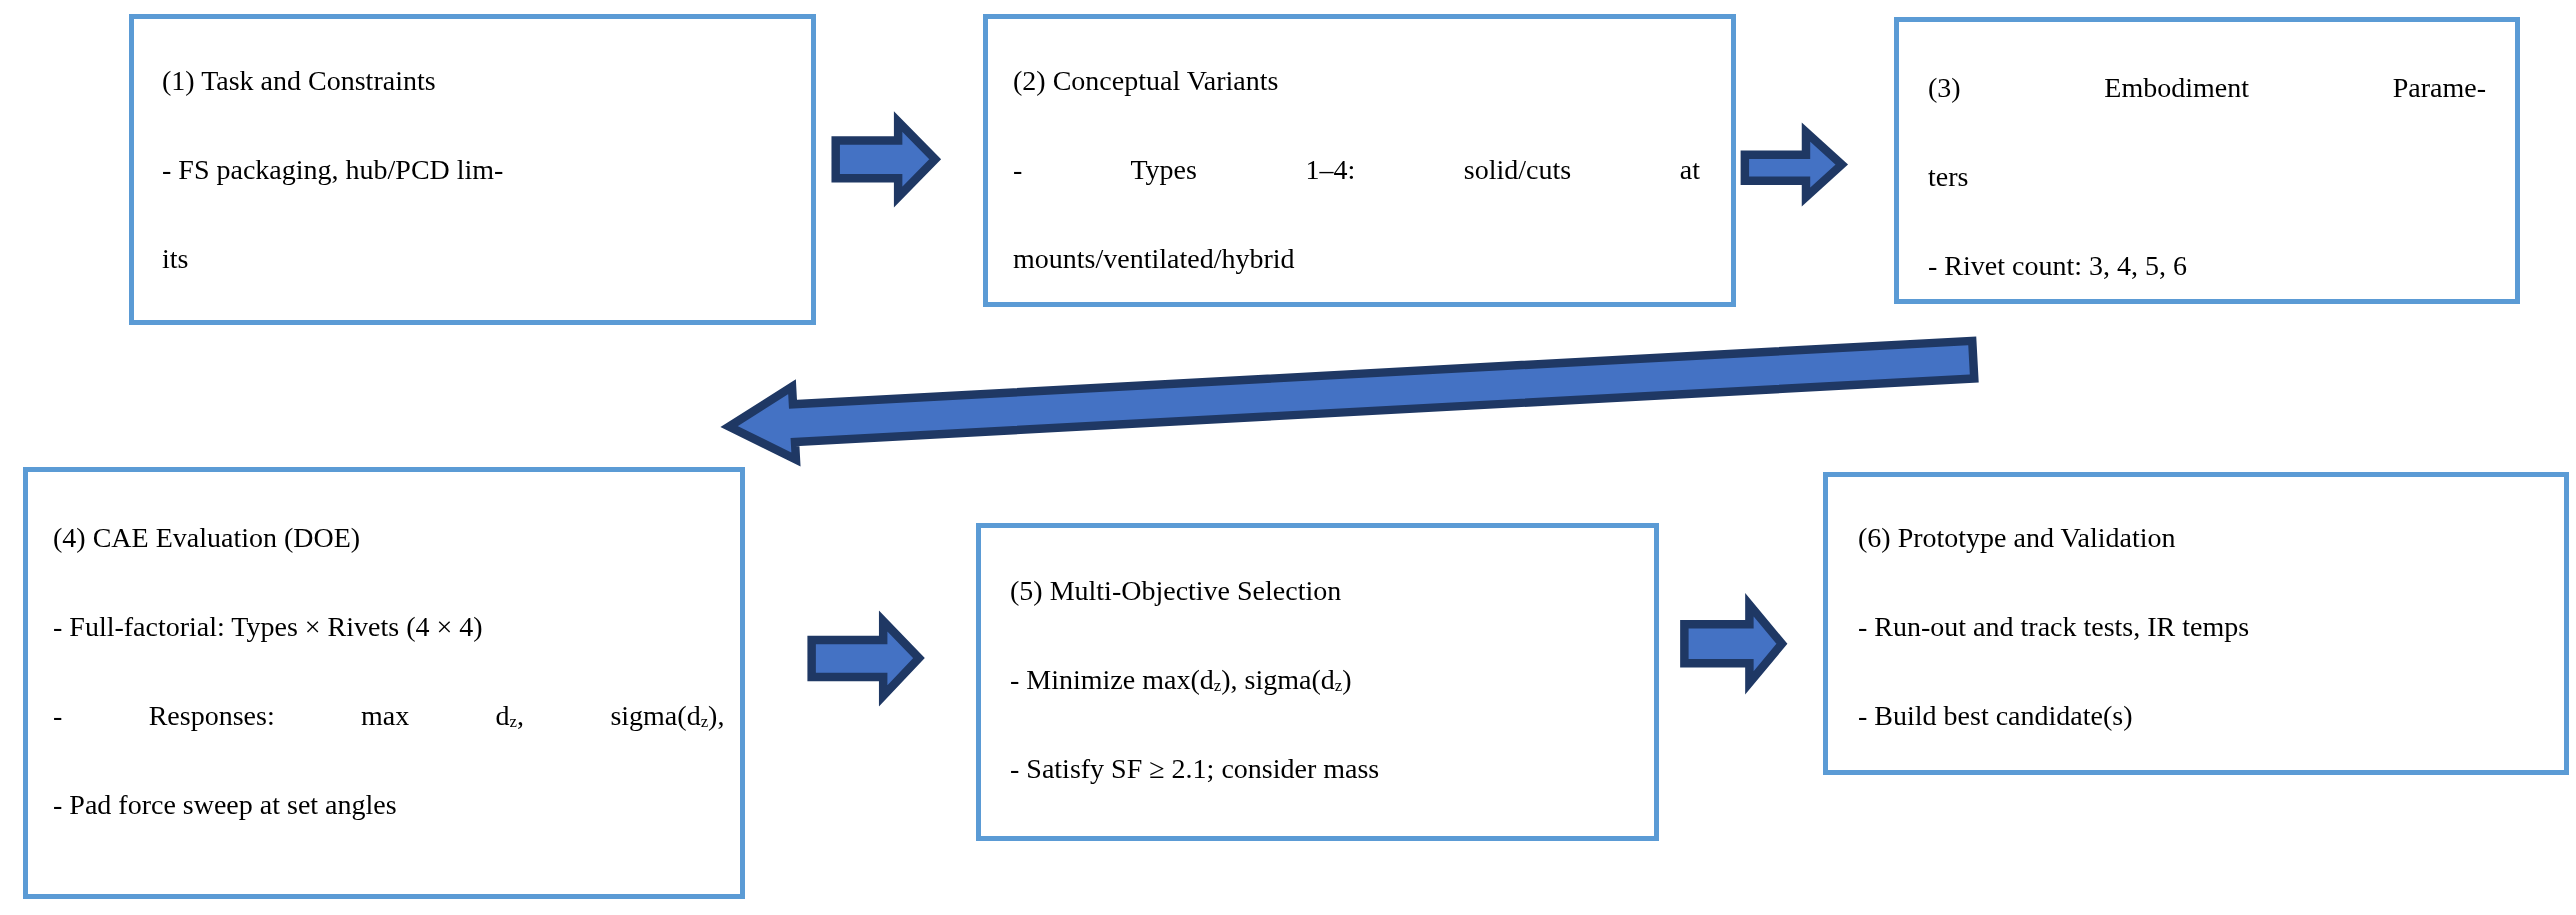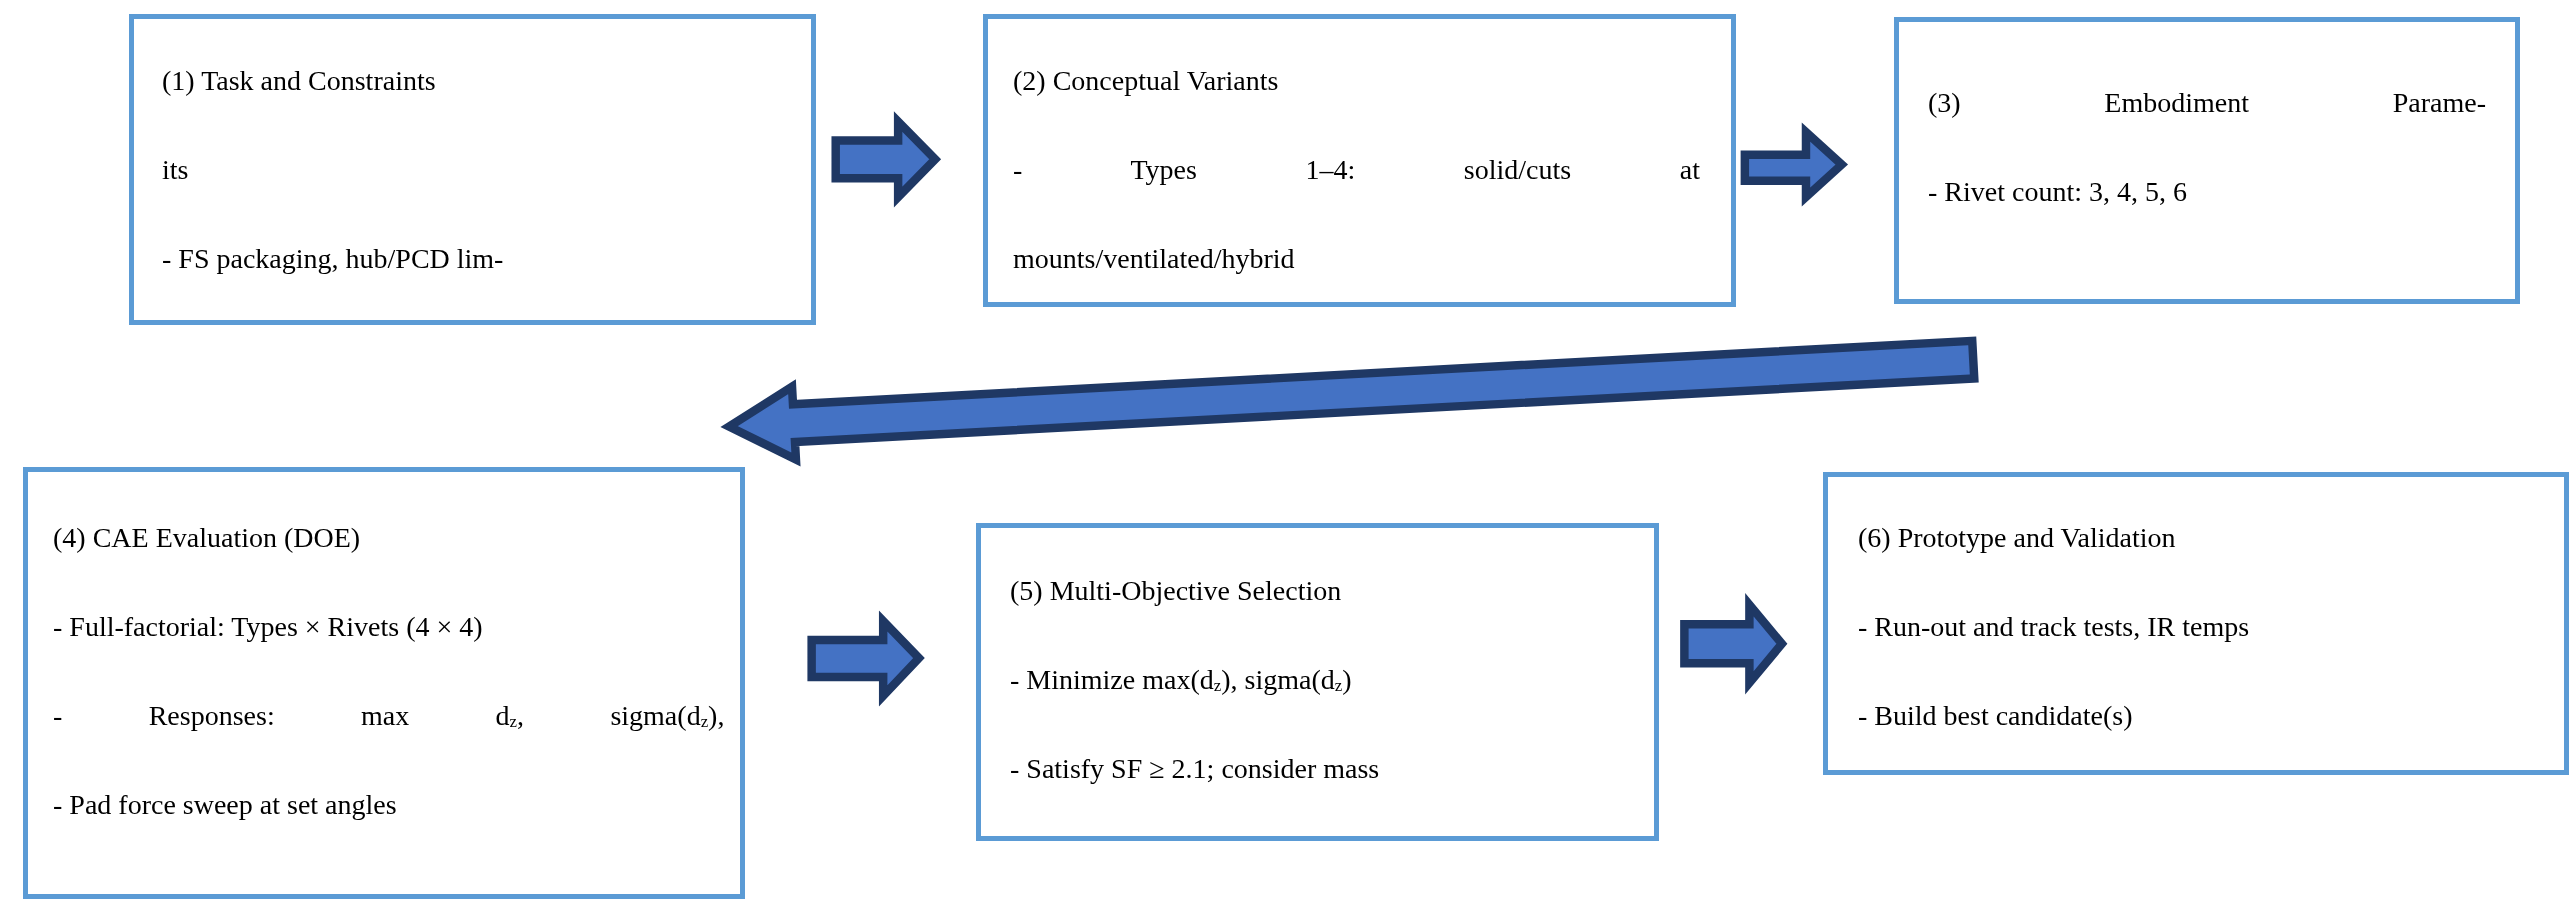--- a/index.html
+++ b/index.html
@@ -40,21 +40,21 @@
     text-align: justify;
     text-align-last: justify;
   }
   .sub {
     font-size: 0.6em;
     vertical-align: -0.12em;
   }
   
   .b1 { left: 129px;  top: 13.7px;  width: 687px; height: 311px; padding: 17.6px 29px 0 28px; }
   .b2 { left: 983px; top: 13.7px;  width: 753px; height: 293px; padding: 17.6px 31px 0 25px; }
-  .b3 { left: 1894px; top: 17px;  width: 626px;  height: 287px; padding: 36px 29px 0 29px; }
+  .b3 { left: 1894px; top: 17px;  width: 626px;  height: 287px; padding: 21px 29px 0 29px; }
   .b4 { left: 23px;   top: 467px; width: 722px; height: 432px; padding: 21px 15.6px 0 25px; }
   .b5 { left: 976px; top: 523px; width: 683px; height: 318px; padding: 18px 29px 0 29px; }
   .b6 { left: 1808px; top: 472px; width: 746px; height: 303px; padding: 15.6px 30px 0 30px; margin-left: 15px; }
 </style>
 </head>
 <body>
 
 <div class="canvas">
 
   <svg class="arrows-layer" viewBox="0 0 3961 1407" xmlns="http://www.w3.org/2000/svg" aria-hidden="true">
@@ -67,30 +67,31 @@
       <polygon class="block-arrow" points="0,0 100,-56 100,-29 1916,-29 1916,29 100,29 100,56"></polygon>
     </g>
 
     <polygon class="block-arrow" points="1248,984 1358,984 1358,955 1413,1012 1358,1070 1358,1041 1248,1041"></polygon>
 
     <polygon class="block-arrow" points="2590,960 2690,960 2690,930 2740,990 2690,1050 2690,1020 2590,1020"></polygon>
   </svg>
 
   <div class="box b1">
       <div class="line"><span>(1) Task and Constraints</span></div>
+      <div class="line"><span>- FS packaging, hub/PCD lim-</span></div>
       <div class="line"><span>its</span></div>
-      <div class="line"><span>- FS packaging, hub/PCD lim-</span></div>
     </div>
   <div class="box b2">
       <div class="line"><span>(2) Conceptual Variants</span></div>
       <div class="line justify"><span>- Types 1–4: solid/cuts at</span></div>
       <div class="line"><span>mounts/ventilated/hybrid</span></div>
     </div>
   <div class="box b3">
       <div class="line justify"><span>(3) Embodiment Parame-</span></div>
+      <div class="line"><span>ters</span></div>
       <div class="line"><span>- Rivet count: 3, 4, 5, 6</span></div>
     </div>
   <div class="box b4">
       <div class="line"><span>(4) CAE Evaluation (DOE)</span></div>
       <div class="line"><span>- Full-factorial: Types × Rivets (4 × 4)</span></div>
       <div class="line justify"><span>- Responses: max d</span><span class="sub">z</span><span>, sigma(d</span><span class="sub">z</span><span>),</span></div>
       <div class="line"><span>- Pad force sweep at set angles</span></div>
     </div>
   <div class="box b5">
       <div class="line"><span>(5) Multi-Objective Selection</span></div>

